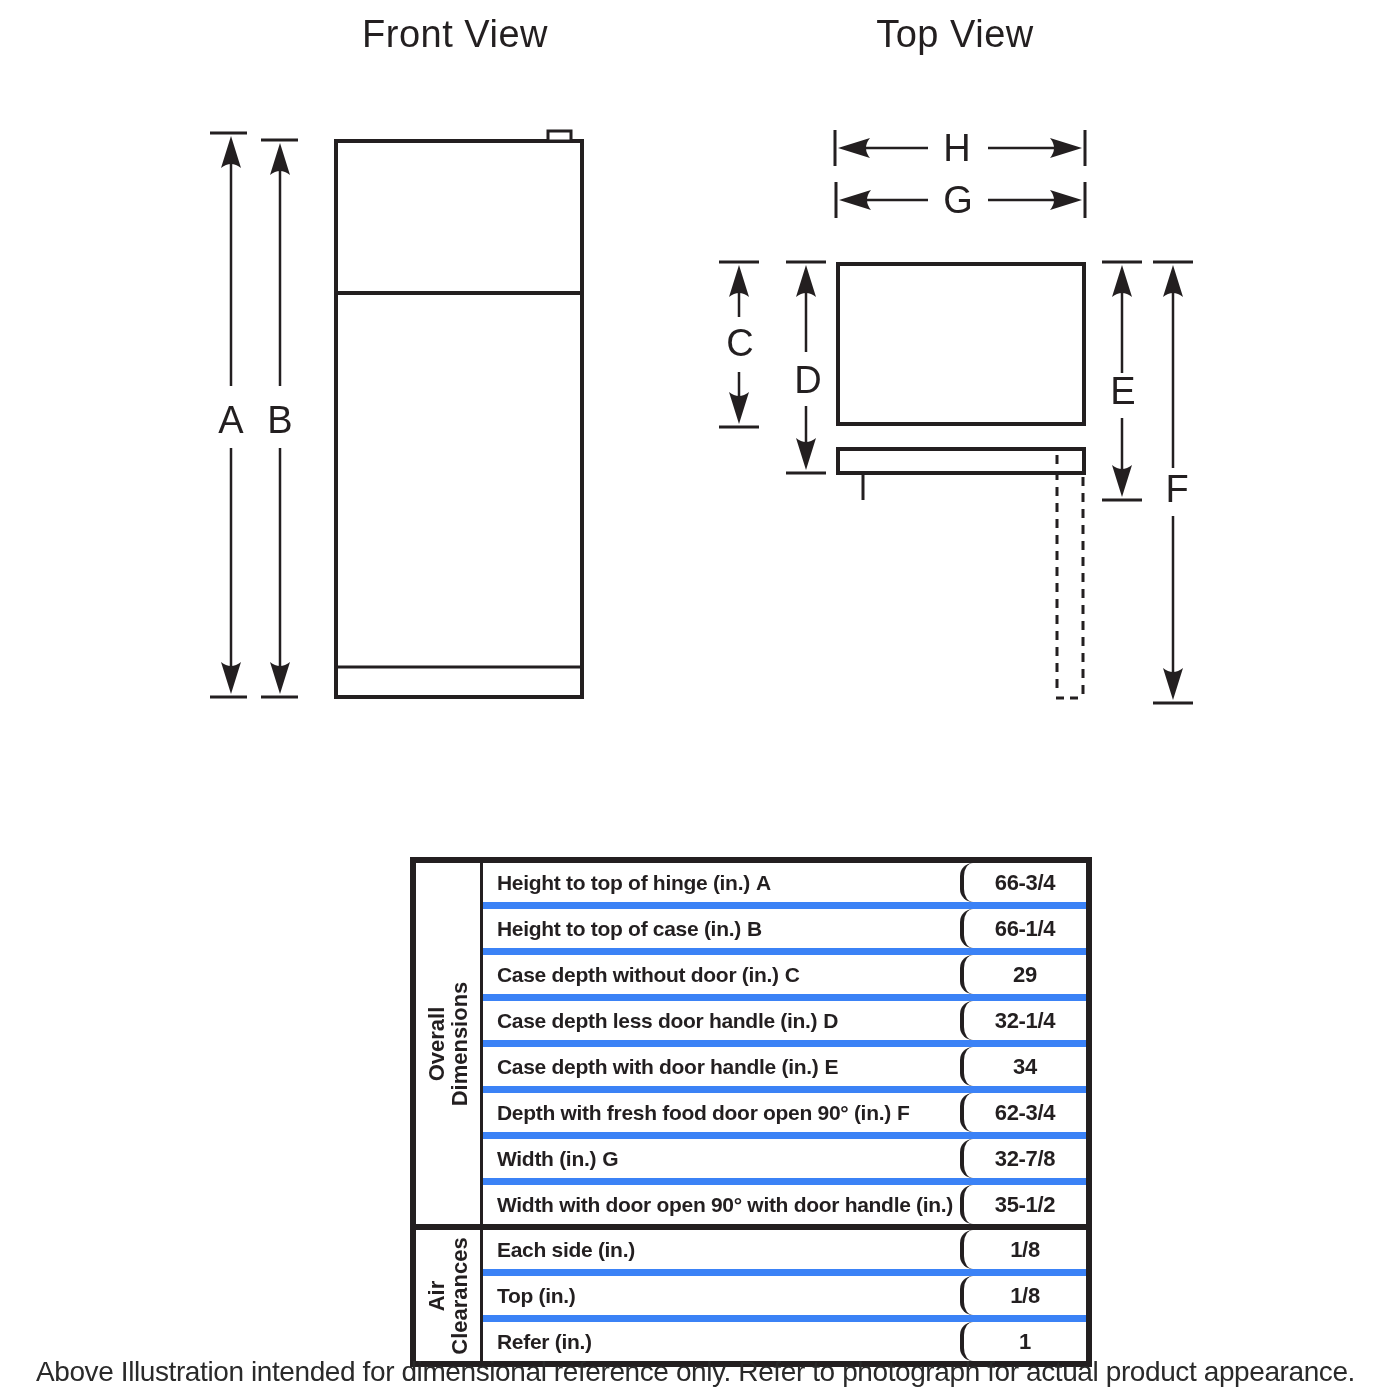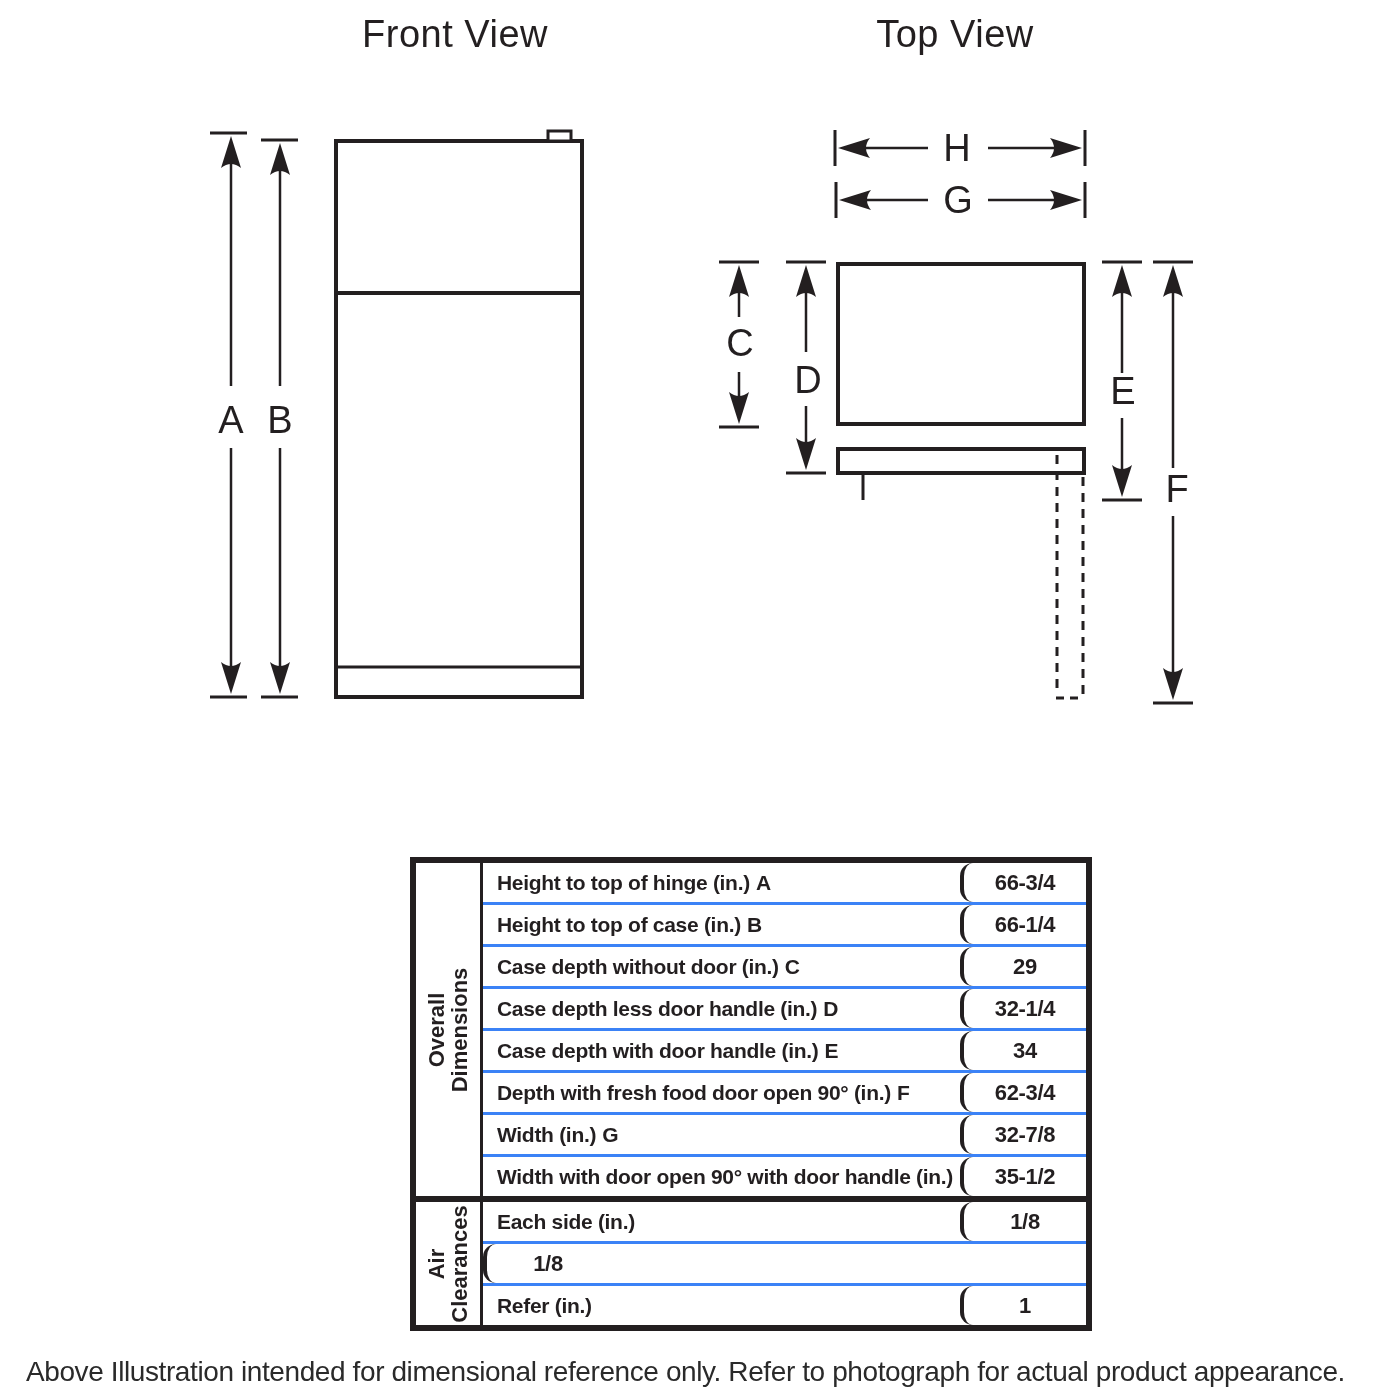--- a/index.html
+++ b/index.html
@@ -20,34 +20,34 @@
   .tsection{display:flex;}
   .tsection.air{border-top:6px solid #231f20;}
   .vhead{width:64px;border-right:3px solid #231f20;position:relative;flex:0 0 64px;}
   .vhead-inner{
     position:absolute;top:50%;left:50%;
     transform:translate(-50%,-50%) rotate(-90deg);
     text-align:center;font-weight:bold;font-size:22px;line-height:1.05;white-space:nowrap;
   }
   .rows{flex:1;display:flex;flex-direction:column;min-width:0;}
   .trow{display:flex;height:39px;}
-  .trow + .trow{border-top:3px solid #3b82f6;}
+  .trow + .trow{border-top:7px solid #3b82f6;}
   .tlabel{
     flex:1;display:flex;align-items:center;padding-left:14px;
     font-weight:bold;font-size:21px;letter-spacing:-0.3px;white-space:nowrap;overflow:hidden;border-radius:8px;
   }
   .tlabel .dimletter{margin-left:6px;}
   .tvalue{
     flex:0 0 122px;border-left:4px solid #231f20;
     display:flex;align-items:center;justify-content:center;
     font-weight:bold;font-size:22px;letter-spacing:-0.3px;border-radius:13px;
   }
 
   .footer-note{
-    position:absolute;left:26px;top:1356px;width:1360px;
+    position:absolute;left:36px;top:1356px;width:1360px;
     font-size:28px;letter-spacing:-0.4px;color:#2a2a2a;white-space:nowrap;
   }
 </style>
 </head>
 <body>
 
 <div class="diagram-layer">
 <svg width="1400" height="780" viewBox="0 0 1400 780" xmlns="http://www.w3.org/2000/svg">
 
   <g>
@@ -234,20 +234,23 @@
       </div>
     </div>
     <div class="rows">
       <div class="trow">
         <div class="tlabel">
             <span>Each side (in.)</span>
           </div>
         <div class="tvalue">1/8</div>
       </div>
       <div class="trow">
+        <div class="tlabel">
+            <span>Top (in.)</span>
+          </div>
         <div class="tvalue">1/8</div>
       </div>
       <div class="trow">
         <div class="tlabel">
             <span>Refer (in.)</span>
           </div>
         <div class="tvalue">1</div>
       </div>
     </div>
   </div>

